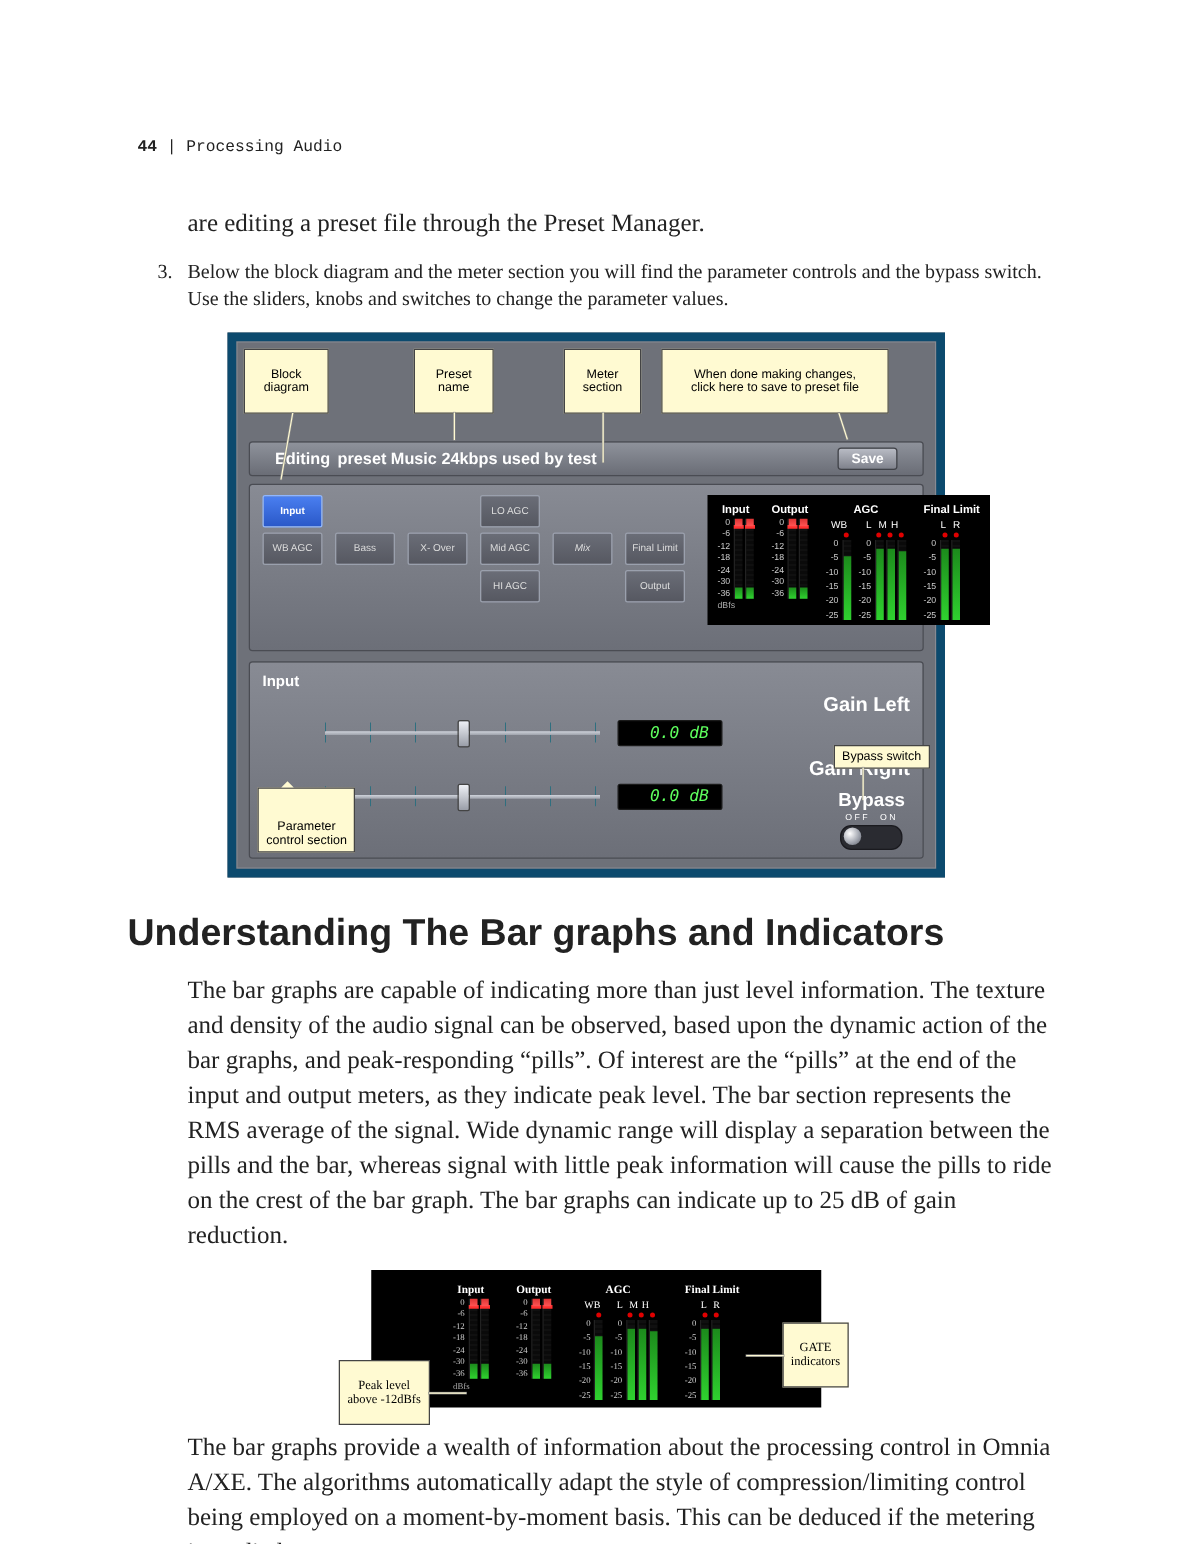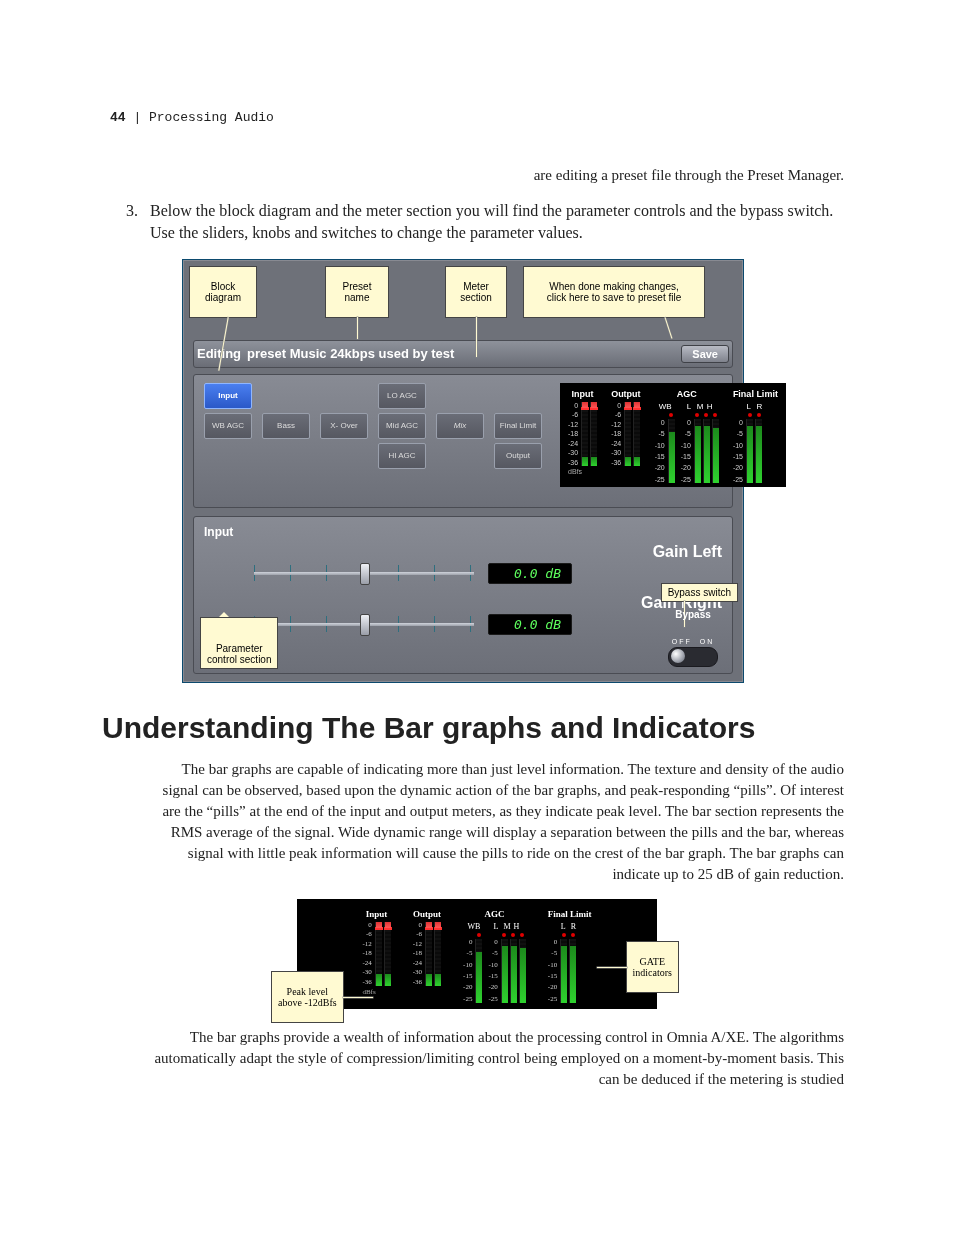--- a/index.html
+++ b/index.html
@@ -14,24 +14,23 @@
     padding: 110px 110px 60px 110px;
   }
   .running-header {
     font-family: Liberation Mono, monospace;
     font-size: 13px;
     color: #222;
     margin-bottom: 40px;
   }
   .running-header .page-number { font-weight: bold; }
   .body-text {
-    font-size: 15px;
+    font-size: 20px;
     line-height: 1.4;
     margin: 0 0 14px 40px;
-    text-align: right;
   }
   .list-item {
     font-size: 16px;
     line-height: 1.4;
     margin: 0 0 14px 16px;
     display: flex;
   }
   .list-item .num {
     width: 24px;
     flex: 0 0 24px;
@@ -42,21 +41,21 @@
     font-size: 30px;
     margin: 28px 0 14px -8px;
     letter-spacing: 0px;
   }
 
   
   .ui-shot {
     width: 560px;
     margin: 6px 0 12px 72px;
     background: #6e7179;
-    border: 1px solid #0c4a6e;
+    border: 7px solid #0c4a6e;
     box-shadow: inset 0 0 0 1px #888a92;
     font-family: Arial, Helvetica, sans-serif;
     position: relative;
     color: #eee;
     font-size: 9px;
   }
   .callout-row {
     display: flex;
     gap: 6px;
     padding: 6px 6px 0 6px;
@@ -80,21 +79,21 @@
     width: 1px;
     height: 18px;
     background: #fffad2;
     box-shadow: 0 0 0 0.5px #888;
   }
   .title-bar {
     margin: 22px 10px 6px 10px;
     background: linear-gradient(#8e929b, #6a6d76);
     border: 1px solid #4a4c53;
     border-radius: 3px;
-    padding: 4px 3px;
+    padding: 4px 20px;
     display: flex;
     align-items: center;
     color: #fff;
     font-size: 13px;
     font-weight: bold;
   }
   .title-bar .spacer { flex: 1; }
   .title-bar .save-btn {
     background: linear-gradient(#b8bbc4,#7f828c);
     border: 1px solid #3f4147;
@@ -176,21 +175,21 @@
   .slider-thumb {
     position:absolute; top:-2px; width:8px; height:20px; background:linear-gradient(#eef0f5,#9a9ea8); border:1px solid #444; border-radius:2px;
   }
   .slider-readout {
     background:#000; border:1px solid #1a1a1a; color:#5eff5e;
     font-family: "Lucida Console", Menlo, monospace;
     font-style: italic;
     font-size:13px; padding:2px 10px; border-radius:2px; min-width:62px; text-align:right;
   }
   .bypass-wrap { text-align:center;}
-  .bypass-label { color:#fff; font-size:10px; font-weight:bold; margin-bottom:18px;}
+  .bypass-label { color:#fff; font-size:15px; font-weight:bold; margin-bottom:2px;}
   .bypass-sublabels { color:#fff; font-size:7px; letter-spacing:2px; margin-bottom:2px;}
   .toggle {
     width:48px; height:18px; background:#2a2b31; border:1px solid #1a1a1f; border-radius:9px; position:relative; margin:0 auto;
   }
   .toggle .knob { width:14px; height:14px; background:radial-gradient(circle at 35% 35%, #fff, #9da1ab 60%, #5b5e66); border-radius:50%; position:absolute; top:1px;}
   .side-callout {
     position:absolute;
     background:#fffad2; border:1px solid #444; color:#000; font-size:10px; line-height:1.1; padding:3px 6px; text-align:center;
   }
   .side-callout .leader-h {

